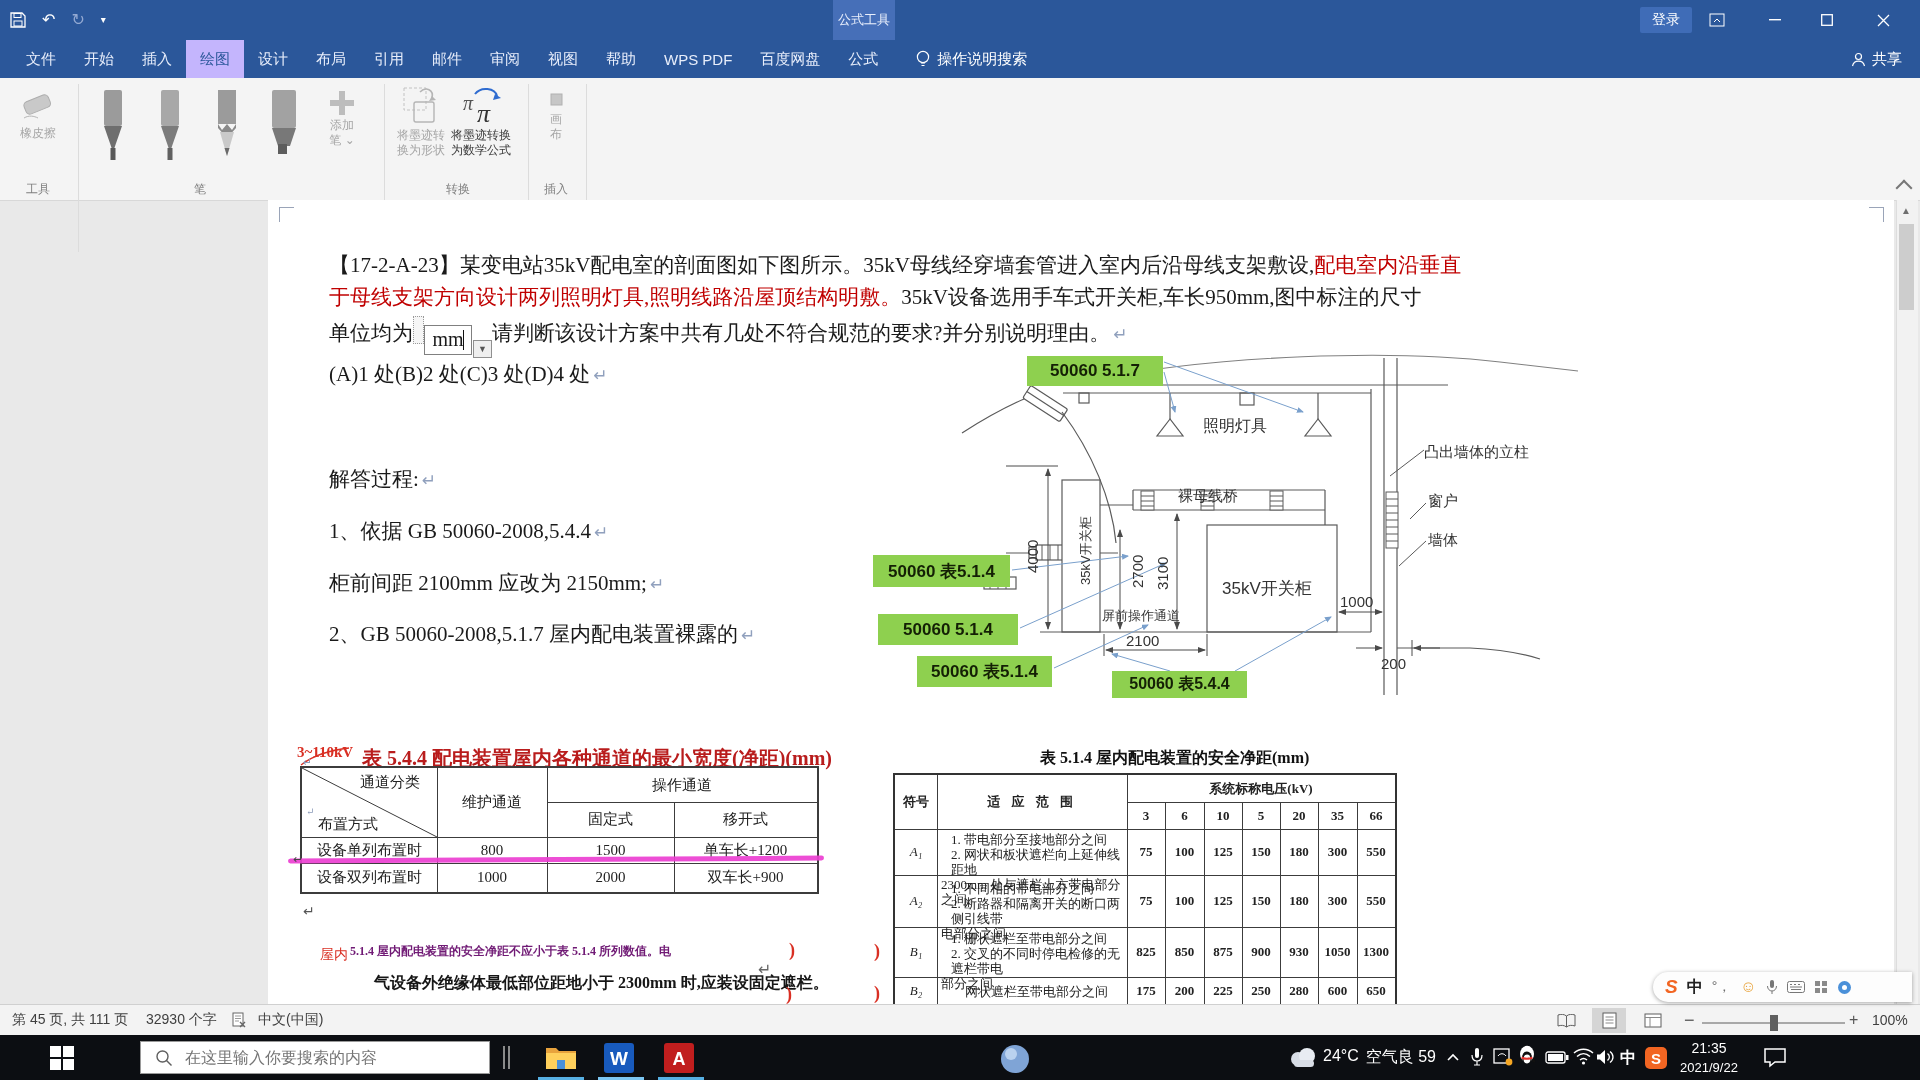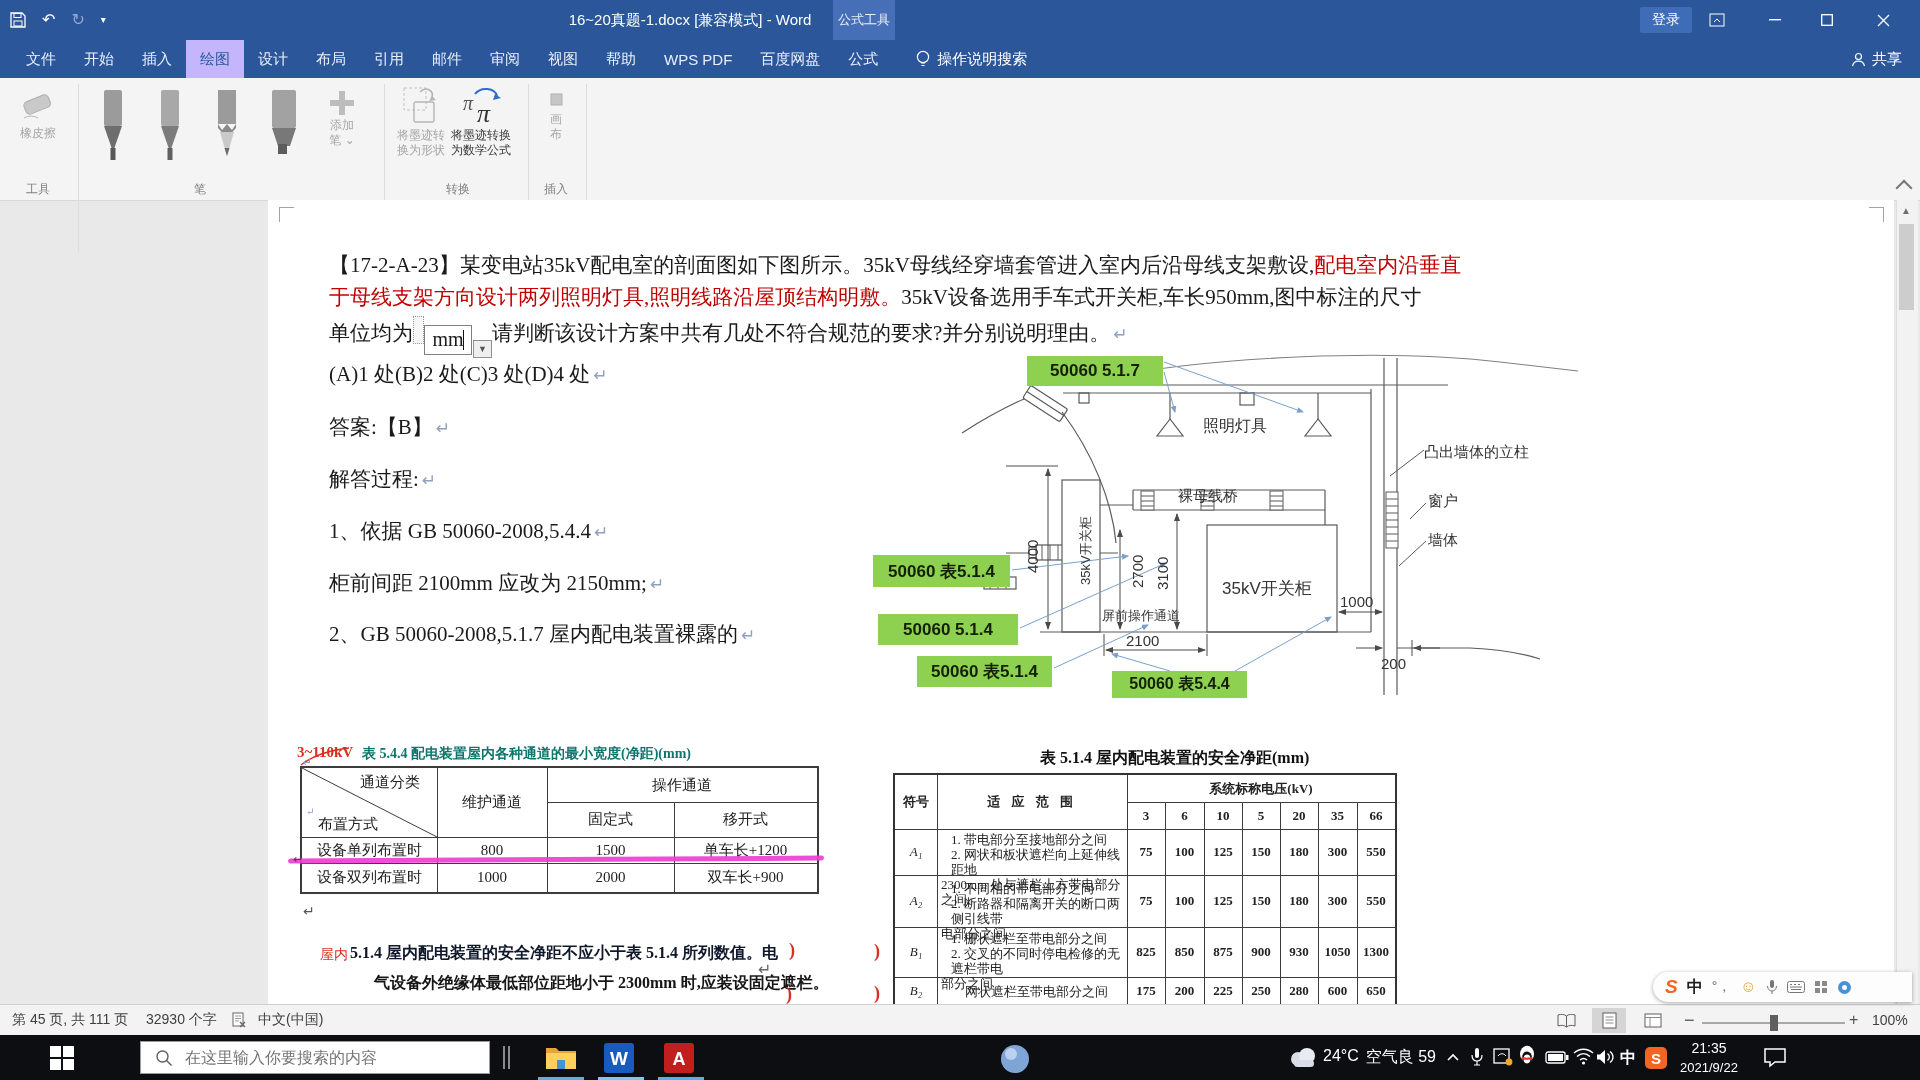--- a/index.html
+++ b/index.html
@@ -87,21 +87,20 @@
     <div class="abs qat">
       <svg width="16" height="16" viewBox="0 0 16 16">
         <path d="M1 1h11l3 3v11H1z" fill="none" stroke="#fff" stroke-width="1.3"></path>
         <rect x="4" y="9" width="8" height="5" fill="none" stroke="#fff"></rect>
         <rect x="4" y="1.5" width="7" height="4" fill="none" stroke="#fff"></rect>
       </svg>
       <span class="ico">↶</span>
       <span class="ico" style="color:#93a9d2">↻</span>
       <span class="ico" style="font-size:10px">▾</span>
     </div>
-    <div class="abs title-text">16~20真题-1.docx [兼容模式] - Word</div>
     <div class="abs ctx-group">公式工具</div>
     <div class="abs login-btn">登录</div>
     <div class="abs winbtn" style="left:1694px">
       <svg width="16" height="14" viewBox="0 0 16 14">
           <rect x="1" y="1" width="14" height="12" fill="none" stroke="#fff"></rect>
           <path d="M5 9l3-3 3 3" fill="none" stroke="#fff"></path>
         </svg>
     </div>
     <div class="abs winbtn" style="left:1752px">
       <svg width="12" height="2" viewBox="0 0 12 2">
@@ -249,23 +248,20 @@
     <span>【17-2-A-23】某变电站35kV配电室的剖面图如下图所示。35kV母线经穿墙套管进入室内后沿母线支架敷设,</span><span class="red">配电室内沿垂直</span>
   </div>
   <div class="docline" style="left:308px;top:258px">
     <span class="red">于母线支架方向设计两列照明灯具,照明线路沿屋顶结构明敷。</span><span>35kV设备选用手车式开关柜,车长950mm,图中标注的尺寸</span>
   </div>
   <div class="docline" style="left:308px;top:291px">
     <span>单位均为</span><span class="mm-handle"></span><span class="mm-box"><span>mm</span><span class="mm-cursor"></span></span><span class="mm-caret">▼</span><span>请判断该设计方案中共有几处不符合规范的要求?并分别说明理由。</span><span class="pilcrow">↵</span>
   </div>
   <div class="docline" style="left:308px;top:335px">
     <span>(A)1 处(B)2 处(C)3 处(D)4 处</span><span class="pilcrow">↵</span>
-  </div>
-  <div class="docline" style="left:308px;top:388px">
-    <span>答案:【B】</span><span class="pilcrow">↵</span>
   </div>
   <div class="docline" style="left:308px;top:440px">
     <span>解答过程:</span><span class="pilcrow">↵</span>
   </div>
   <div class="docline" style="left:308px;top:492px">
     <span>1、依据 GB 50060-2008,5.4.4</span><span class="pilcrow">↵</span>
   </div>
   <div class="docline" style="left:308px;top:544px">
     <span>柜前间距 2100mm 应改为 2150mm;</span><span class="pilcrow">↵</span>
   </div>
@@ -367,21 +363,21 @@
   <div class="callout" style="left:1027px;top:356px;width:136px;height:30px">50060 5.1.7</div>
   <div class="callout" style="left:873px;top:555px;width:137px;height:32px">50060 表5.1.4</div>
   <div class="callout" style="left:878px;top:614px;width:140px;height:31px">50060 5.1.4</div>
   <div class="callout" style="left:917px;top:656px;width:135px;height:31px">50060 表5.1.4</div>
   <div class="callout" style="left:1112px;top:671px;width:135px;height:27px;font-size:16px">50060 表5.4.4</div>
 
   <div class="abs serif redmark" style="left:297px;top:744px;font-size:15px;font-weight:700">3~110kV</div>
   <svg class="abs" style="left:297px;top:744px" width="60" height="24">
     <path d="M4 21 C18 10 34 6 52 4" stroke="#d92f23" fill="none" stroke-width="1.3"></path>
   </svg>
-  <div class="abs serif scanbold" style="left:362px;top:745px;font-size:14px;color:#0f766e">表 5.4.4   配电装置屋内各种通道的最小宽度(净距)(mm)</div>
+  <div class="abs serif scanbold" style="left:362px;top:745px;font-size:20px;color:#b91c1c">表 5.4.4   配电装置屋内各种通道的最小宽度(净距)(mm)</div>
 
   <div class="tbl" style="left:300px;top:766px;width:515px;height:124px;border:2px solid #3c3c3c;font-size:15px">
     <div class="tline" style="left:135px;top:0;width:1px;height:124px"></div>
     <div class="tline" style="left:245px;top:0;width:1px;height:124px"></div>
     <div class="tline" style="left:372px;top:34px;width:1px;height:90px"></div>
     <div class="tline" style="left:245px;top:34px;width:270px;height:1px"></div>
     <div class="tline" style="left:0;top:69px;width:515px;height:1px"></div>
     <div class="tline" style="left:0;top:95px;width:515px;height:1px"></div>
     <svg class="abs" style="left:0;top:0" width="135" height="69">
       <line x1="0" y1="0" x2="135" y2="69" stroke="#3c3c3c" stroke-width="1"></line>
@@ -401,21 +397,21 @@
     <div class="tcell" style="left:135px;top:95px;width:110px;height:29px">1000</div>
     <div class="tcell" style="left:245px;top:95px;width:127px;height:29px">2000</div>
     <div class="tcell" style="left:372px;top:95px;width:143px;height:29px">双车长+900</div>
   </div>
   <div class="magenta" style="left:288px;top:857px;width:536px"></div>
   <div class="abs dot3 redmark" style="left:303px;top:756px;font-size:11px">↵</div>
   <div class="abs dot3" style="left:293px;top:852px;font-size:12px;color:#444">↵</div>
   <div class="abs dot3" style="left:303px;top:903px;font-size:14px;color:#555">↵</div>
 
   <div class="abs serif redmark" style="left:320px;top:946px;font-size:14px">屋内</div>
-  <div class="abs serif scanbold" style="left:350px;top:943px;font-size:16px;color:#0f172a">5.1.4   屋内配电装置的安全净距不应小于表 5.1.4 所列数值。电</div>
+  <div class="abs serif scanbold" style="left:350px;top:943px;font-size:12px;color:#701a75">5.1.4   屋内配电装置的安全净距不应小于表 5.1.4 所列数值。电</div>
   <div class="abs serif scanbold" style="left:374px;top:973px;font-size:16px;color:#161616">气设备外绝缘体最低部位距地小于 2300mm 时,应装设固定遮栏。</div>
   <div class="abs dot3" style="left:758px;top:960px;font-size:16px;color:#666">↵</div>
   <div class="abs serif redmark" style="left:789px;top:940px;font-size:18px;font-weight:700">)</div>
   <div class="abs serif redmark" style="left:786px;top:984px;font-size:18px;font-weight:700">)</div>
   <div class="abs serif redmark" style="left:874px;top:941px;font-size:18px;font-weight:700">)</div>
   <div class="abs serif redmark" style="left:874px;top:983px;font-size:18px;font-weight:700">)</div>
 
   <div class="abs serif scanbold" style="left:1040px;top:748px;font-size:16px;color:#111">表 5.1.4   屋内配电装置的安全净距(mm)</div>
   <div class="tbl" style="left:893px;top:773px;width:500px;height:229px;border:2px solid #333;font-size:13px">
     <div class="tline" style="left:42px;top:0;width:1px;height:229px"></div>

